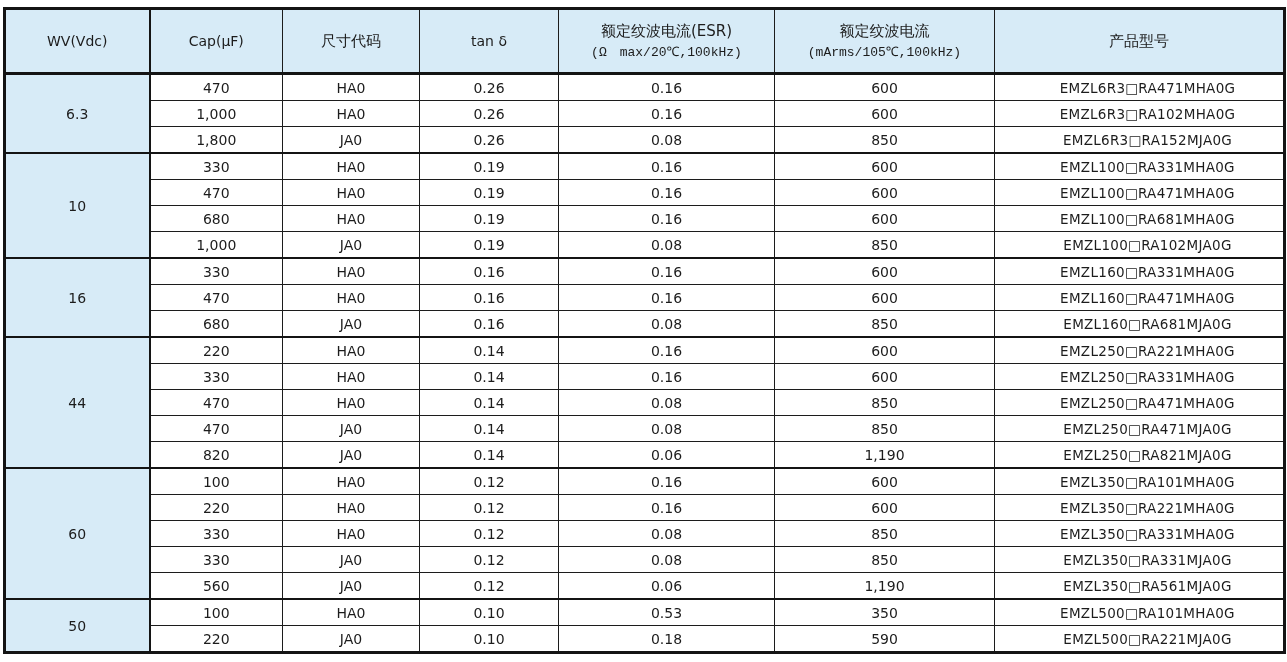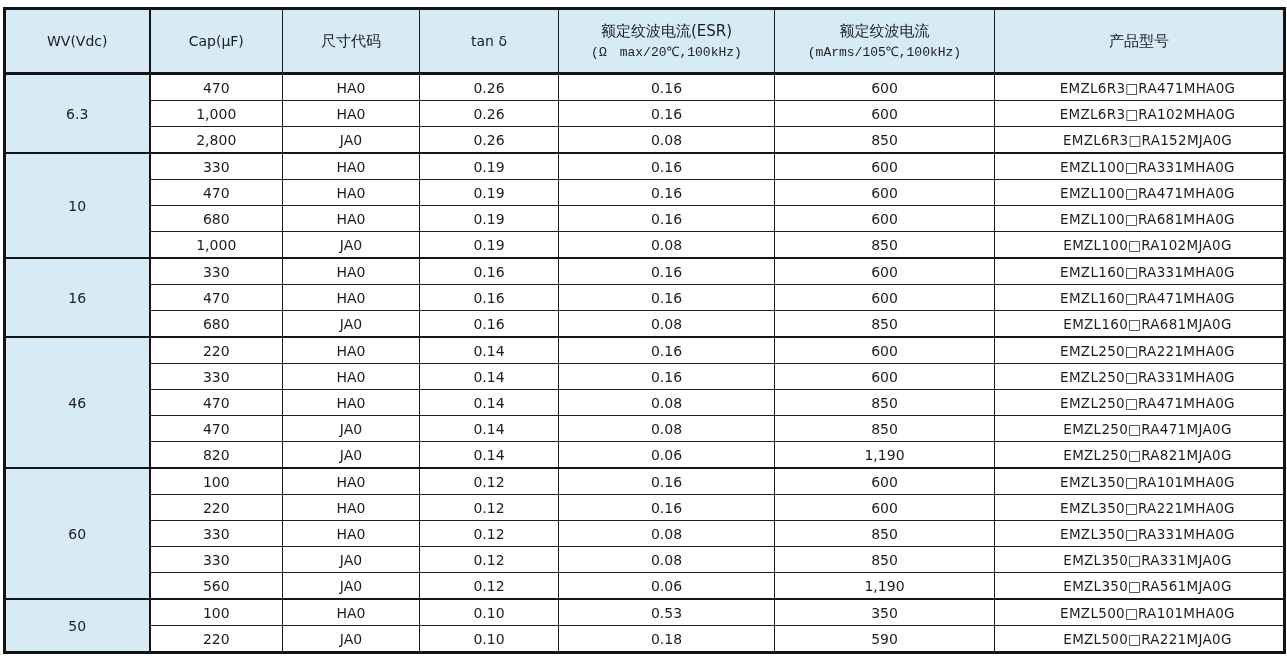--- a/index.html
+++ b/index.html
@@ -103,21 +103,21 @@
         </tr>
         <tr>
           <td>1,000</td>
           <td>HA0</td>
           <td>0.26</td>
           <td>0.16</td>
           <td>600</td>
           <td class="part">EMZL6R3□RA102MHA0G</td>
         </tr>
         <tr>
-          <td>2,800</td>
+          <td>1,800</td>
           <td>JA0</td>
           <td>0.26</td>
           <td>0.08</td>
           <td>850</td>
           <td class="part">EMZL6R3□RA152MJA0G</td>
         </tr>
         <tr class="group-start">
           <td class="wv-cell" rowspan="4">10</td>
           <td>330</td>
           <td>HA0</td>
@@ -169,21 +169,21 @@
         </tr>
         <tr>
           <td>680</td>
           <td>JA0</td>
           <td>0.16</td>
           <td>0.08</td>
           <td>850</td>
           <td class="part">EMZL160□RA681MJA0G</td>
         </tr>
         <tr class="group-start">
-          <td class="wv-cell" rowspan="5">46</td>
+          <td class="wv-cell" rowspan="5">44</td>
           <td>220</td>
           <td>HA0</td>
           <td>0.14</td>
           <td>0.16</td>
           <td>600</td>
           <td class="part">EMZL250□RA221MHA0G</td>
         </tr>
         <tr>
           <td>330</td>
           <td>HA0</td>

